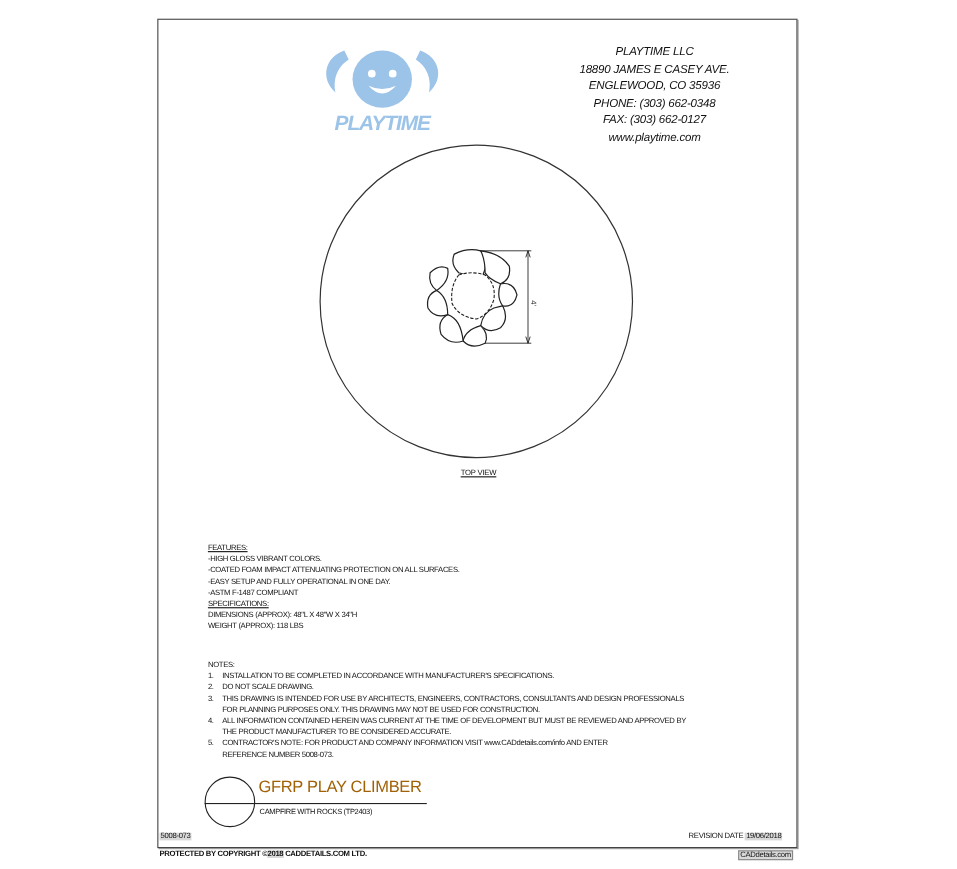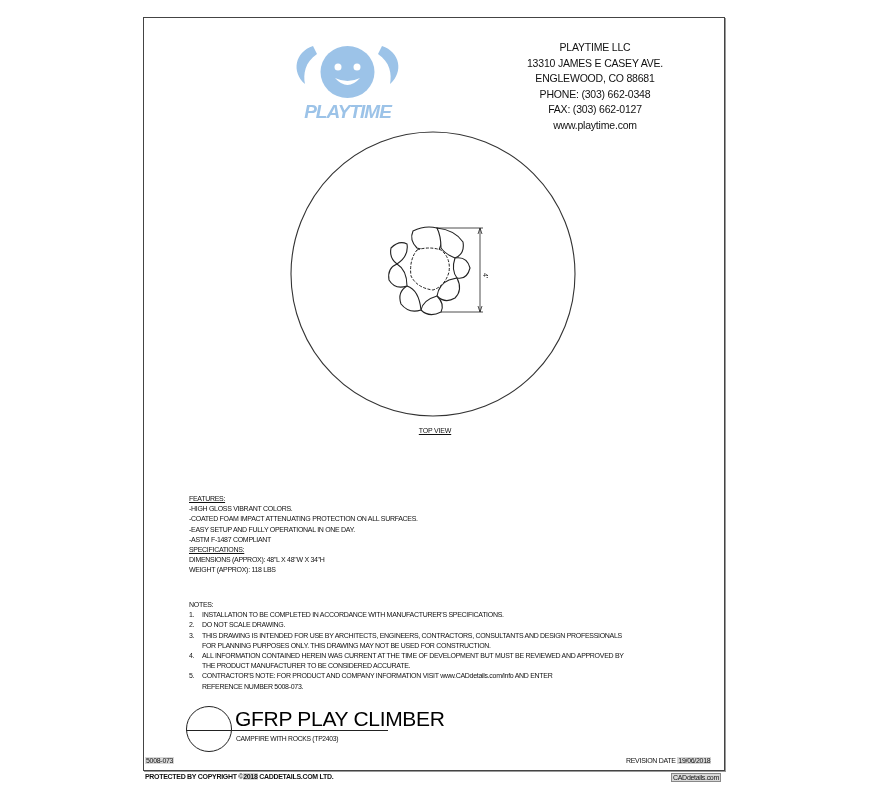--- a/index.html
+++ b/index.html
@@ -9,21 +9,21 @@
     }
     .sheet {
       position: absolute; left: 143px; top: 17px; width: 580px; height: 752px;
       border: 1.5px solid #444; box-shadow: 1px 1px 0 #999; background: #fff;
     }
     .logo { position: absolute; left: 285px; top: 38px; width: 125px; height: 84px; }
     .company {
       position: absolute; left: 510px; top: 40px; width: 170px; text-align: center;
       font-size: 10.5px; line-height: 15.5px; color: #111; letter-spacing: -0.2px;
     }
-    .company div { white-space: nowrap; }
+    .company div { white-space: nowrap; font-style: italic; }
     .plan { position: absolute; left: 285px; top: 126px; width: 300px; height: 300px; }
     .top-view-label {
       position: absolute; left: 400px; top: 427px; width: 70px; text-align: center;
       font-size: 7px; text-decoration: underline; letter-spacing: -0.2px;
     }
     .features {
       position: absolute; left: 189px; top: 494px; font-size: 7px; line-height: 10.2px;
       letter-spacing: -0.3px; white-space: nowrap;
     }
     .features .heading { text-decoration: underline; }
@@ -34,22 +34,22 @@
     .notes .note { display: flex; }
     .notes .num { width: 13px; flex: none; }
     .notes .txt { white-space: pre-line; }
     .title-block { position: absolute; left: 186px; top: 706px; width: 260px; height: 54px; }
     .title-circle {
       position: absolute; left: 0; top: 0; width: 46px; height: 46px; border: 1.3px solid #222;
       border-radius: 50%; box-sizing: border-box;
     }
     .title-line { position: absolute; left: 0; top: 24px; width: 202px; height: 1.3px; background: #222; }
     .title-main {
-      position: absolute; left: 49px; top: 1px; font-size: 21px; letter-spacing: -0.3px;
-      white-space: nowrap; color: #000000;
+      position: absolute; left: 49px; top: 1px; font-size: 15px; letter-spacing: -0.3px;
+      white-space: nowrap; color: #a16207;
     }
     .title-sub {
       position: absolute; left: 50px; top: 29px; font-size: 6.8px; letter-spacing: -0.3px;
       white-space: nowrap;
     }
     .ref-num {
       position: absolute; left: 145px; top: 757px; font-size: 7px; background: #d8d8d8;
       padding: 0 1px; letter-spacing: -0.3px;
     }
     .revision {
@@ -81,22 +81,22 @@
   <g fill="#ffffff">
     <circle cx="53" cy="29" r="3.5"></circle>
     <circle cx="72" cy="29" r="3.5"></circle>
     <path d="M50 40 Q62.5 54 75 40 Q62.5 46 50 40 Z"></path>
   </g>
   <text x="62.5" y="80" text-anchor="middle" font-family="Liberation Sans, sans-serif" font-weight="bold" font-style="italic" font-size="19" fill="#9cc3e8" letter-spacing="-1">PLAYTIME</text>
 </svg>
 
 <div class="company">
   <div>PLAYTIME LLC</div>
-  <div>13310 JAMES E CASEY AVE.</div>
-  <div>ENGLEWOOD, CO 88681</div>
+  <div>18890 JAMES E CASEY AVE.</div>
+  <div>ENGLEWOOD, CO 35936</div>
   <div>PHONE: (303) 662-0348</div>
   <div>FAX: (303) 662-0127</div>
   <div>www.playtime.com</div>
 </div>
 
 <svg class="plan" viewBox="0 0 300 300">
   <circle cx="148" cy="148" r="142" fill="none" stroke="#333" stroke-width="1.1"></circle>
   <g fill="#fff" stroke="#222" stroke-width="1.1">
     <path d="M128 105 Q140 99 152 102 Q160 112 154 124 Q142 126 132 122 Q124 114 128 105 Z"></path>
     <path d="M152 102 Q170 104 178 116 Q180 128 170 132 Q160 128 156 122 Q156 110 152 102 Z"></path>

